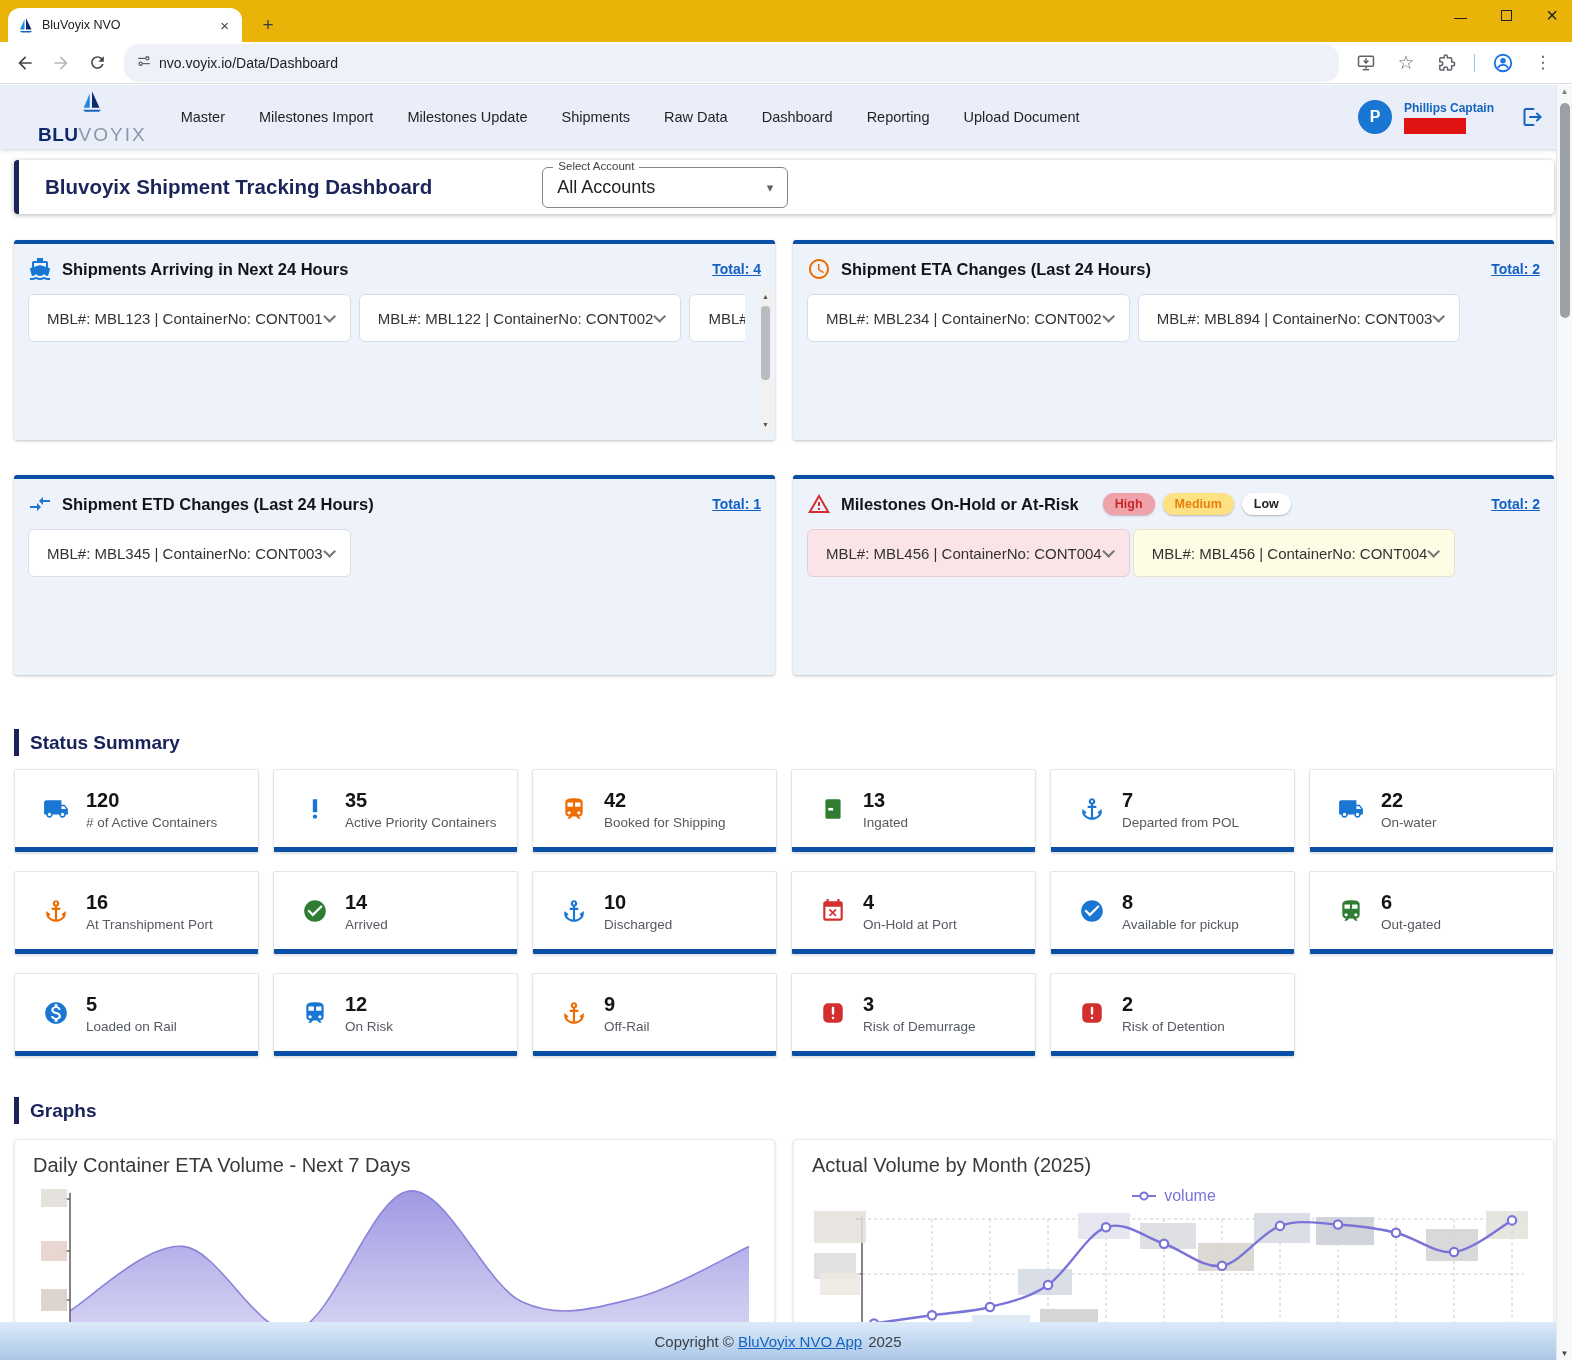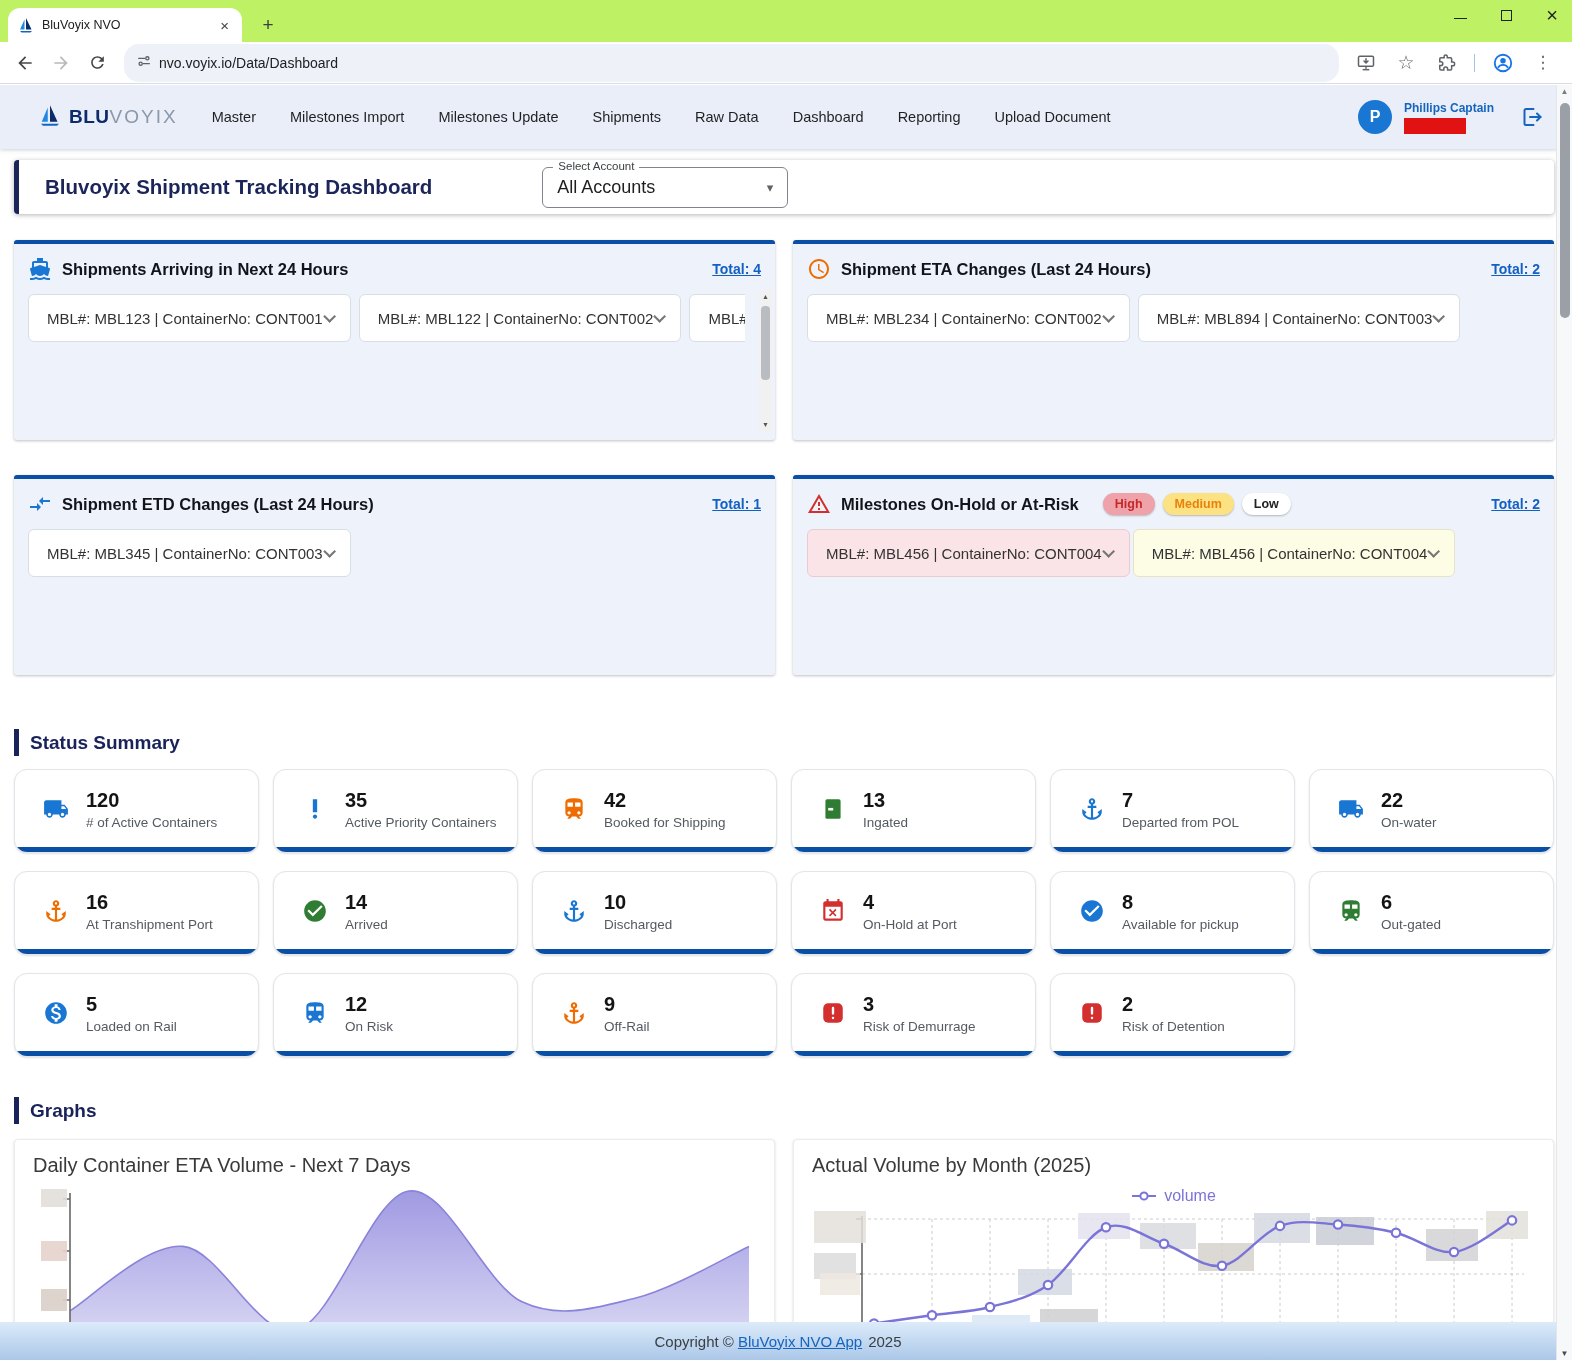--- a/index.html
+++ b/index.html
@@ -1,20 +1,20 @@
 <!DOCTYPE html>
 <html><head>
 <meta charset="utf-8">
 <style>
   * { margin:0; padding:0; box-sizing:border-box; }
   html,body { width:1572px; height:1360px; overflow:hidden; font-family:"Liberation Sans", sans-serif; background:#fff; }
   .browser { position:absolute; inset:0; }
 
   
-  .tabstrip { height:42px; background:#bef264; position:relative; display:flex; align-items:flex-end; }
+  .tabstrip { height:42px; background:#eab308; position:relative; display:flex; align-items:flex-end; }
   .tab { position:absolute; left:8px; bottom:0; width:234px; height:34px; background:#fff; border-radius:12px 12px 0 0; display:flex; align-items:center; padding:0 10px; gap:8px; }
   .favicon svg { display:block; }
   .tab-title { font-size:12.5px; color:#202124; flex:1; white-space:nowrap; overflow:hidden; }
   .tab-close { color:#444; font-size:15px; cursor:pointer; padding:0 3px; }
   .newtab { position:absolute; left:255px; bottom:6px; font-size:19px; color:#3c4043; width:26px; text-align:center; }
   .wincontrols { position:absolute; right:14px; top:8px; display:flex; gap:34px; align-items:center; color:#202124; }
   .wc-min { width:13px; border-bottom:1.6px solid #202124; height:8px; }
   .wc-max { width:11px; height:11px; border:1.6px solid #202124; }
   .wc-close { font-size:20px; line-height:14px; }
 
@@ -23,21 +23,21 @@
   .tool-ic { width:30px; height:30px; display:flex; align-items:center; justify-content:center; border-radius:50%; }
   .urlpill { flex:1; height:38px; background:#eef1f8; border-radius:15px; display:flex; align-items:center; padding:0 12px; gap:7px; margin:0 6px; }
   .url-text { font-size:14px; color:#202124; }
   .tb-right { display:flex; align-items:center; gap:10px; padding-right:4px; }
   .tb-div { width:1px; height:18px; background:#9ec3f5; margin:0 3px; }
   .kebab { font-size:17px; color:#5f6368; letter-spacing:0; }
 
   
   .page { position:absolute; top:85px; left:0; right:0; bottom:0; background:#fff; overflow:hidden; }
   .appbar { height:64px; background:#e9eef8; box-shadow:0 1px 4px rgba(60,70,100,.25); display:flex; align-items:center; padding:0 28px 0 38px; position:relative; z-index:3; }
-  .logo { display:flex; align-items:center; gap:7px; margin-right:34px; }
+  .logo { display:flex; align-items:center; gap:7px; margin-right:34px;flex-direction:column; }
   .logo-blu { font-size:19px; font-weight:bold; color:#0d2a6b; letter-spacing:.5px; }
   .logo-voyix { font-size:19px; color:#8b97ab; letter-spacing:2px; }
   .nav { display:flex; align-items:center; gap:34px; flex:1; }
   .nav-item { font-size:14.5px; color:#1f2023; cursor:pointer; white-space:nowrap; }
   .userbox { display:flex; align-items:center; gap:12px; }
   .avatar { width:34px; height:34px; border-radius:50%; background:#1976d2; color:#fff; font-size:16px; font-weight:bold; display:flex; align-items:center; justify-content:center; }
   .user-meta { display:flex; flex-direction:column; gap:3px; }
   .user-name { font-size:12px; font-weight:bold; color:#1565c0; }
   .user-redacted { width:62px; height:16px; background:#e01212; }
   .logout { margin-left:14px; cursor:pointer; display:flex; }
@@ -75,21 +75,21 @@
   .is-arrow { font-size:7px; color:#555; line-height:10px; padding:2px 0; }
   .is-thumb { width:9px; background:#b9bcc1; border-radius:4px; flex:0 0 52%; margin-top:2px; }
   .is-spacer { flex:1; }
 
   
   .sec-head { margin-top:54px; font-size:19px; font-weight:bold; color:#19235a; border-left:5px solid #19235a; padding-left:11px; line-height:27px; }
   .sec-head.graphs { margin-top:40px; }
 
   
   .cards { display:grid; grid-template-columns:repeat(6,1fr); gap:18px 14px; margin-top:13px; }
-  .scard { position:relative; background:#fff; border:1px solid #e2e5ea; border-radius:13px; box-shadow:0 1px 2px rgba(0,0,0,.12); height:84px; display:flex; align-items:center; padding:0 14px 4px 28px; gap:17px; overflow:hidden; }
+  .scard { position:relative; background:#fff; border:1px solid #e2e5ea; border-radius:2px; box-shadow:0 1px 2px rgba(0,0,0,.12); height:84px; display:flex; align-items:center; padding:0 14px 4px 28px; gap:17px; overflow:hidden; }
   .scard:after { content:""; position:absolute; left:0; right:0; bottom:0; height:5px; background:#0a4fa6; }
   .scard .num { font-size:20px; font-weight:bold; color:#141414; }
   .scard .lbl { font-size:13.5px; color:#555a61; margin-top:3px; }
   .scard .ic { flex:none; display:flex; }
 
   
   .charts-grid { display:grid; grid-template-columns:1fr 1fr; gap:18px; margin-top:15px; }
   .chart-card { background:#fff; border:1px solid #ececec; border-radius:4px; box-shadow:0 1px 3px rgba(0,0,0,.15); height:230px; padding:14px 18px 0 18px; overflow:hidden; }
   .chart-title { font-size:20px; color:#3a3a3a; }
   .legend { display:flex; align-items:center; justify-content:center; gap:7px; color:#7b74d8; font-size:16px; height:30px; margin-top:4px; }

